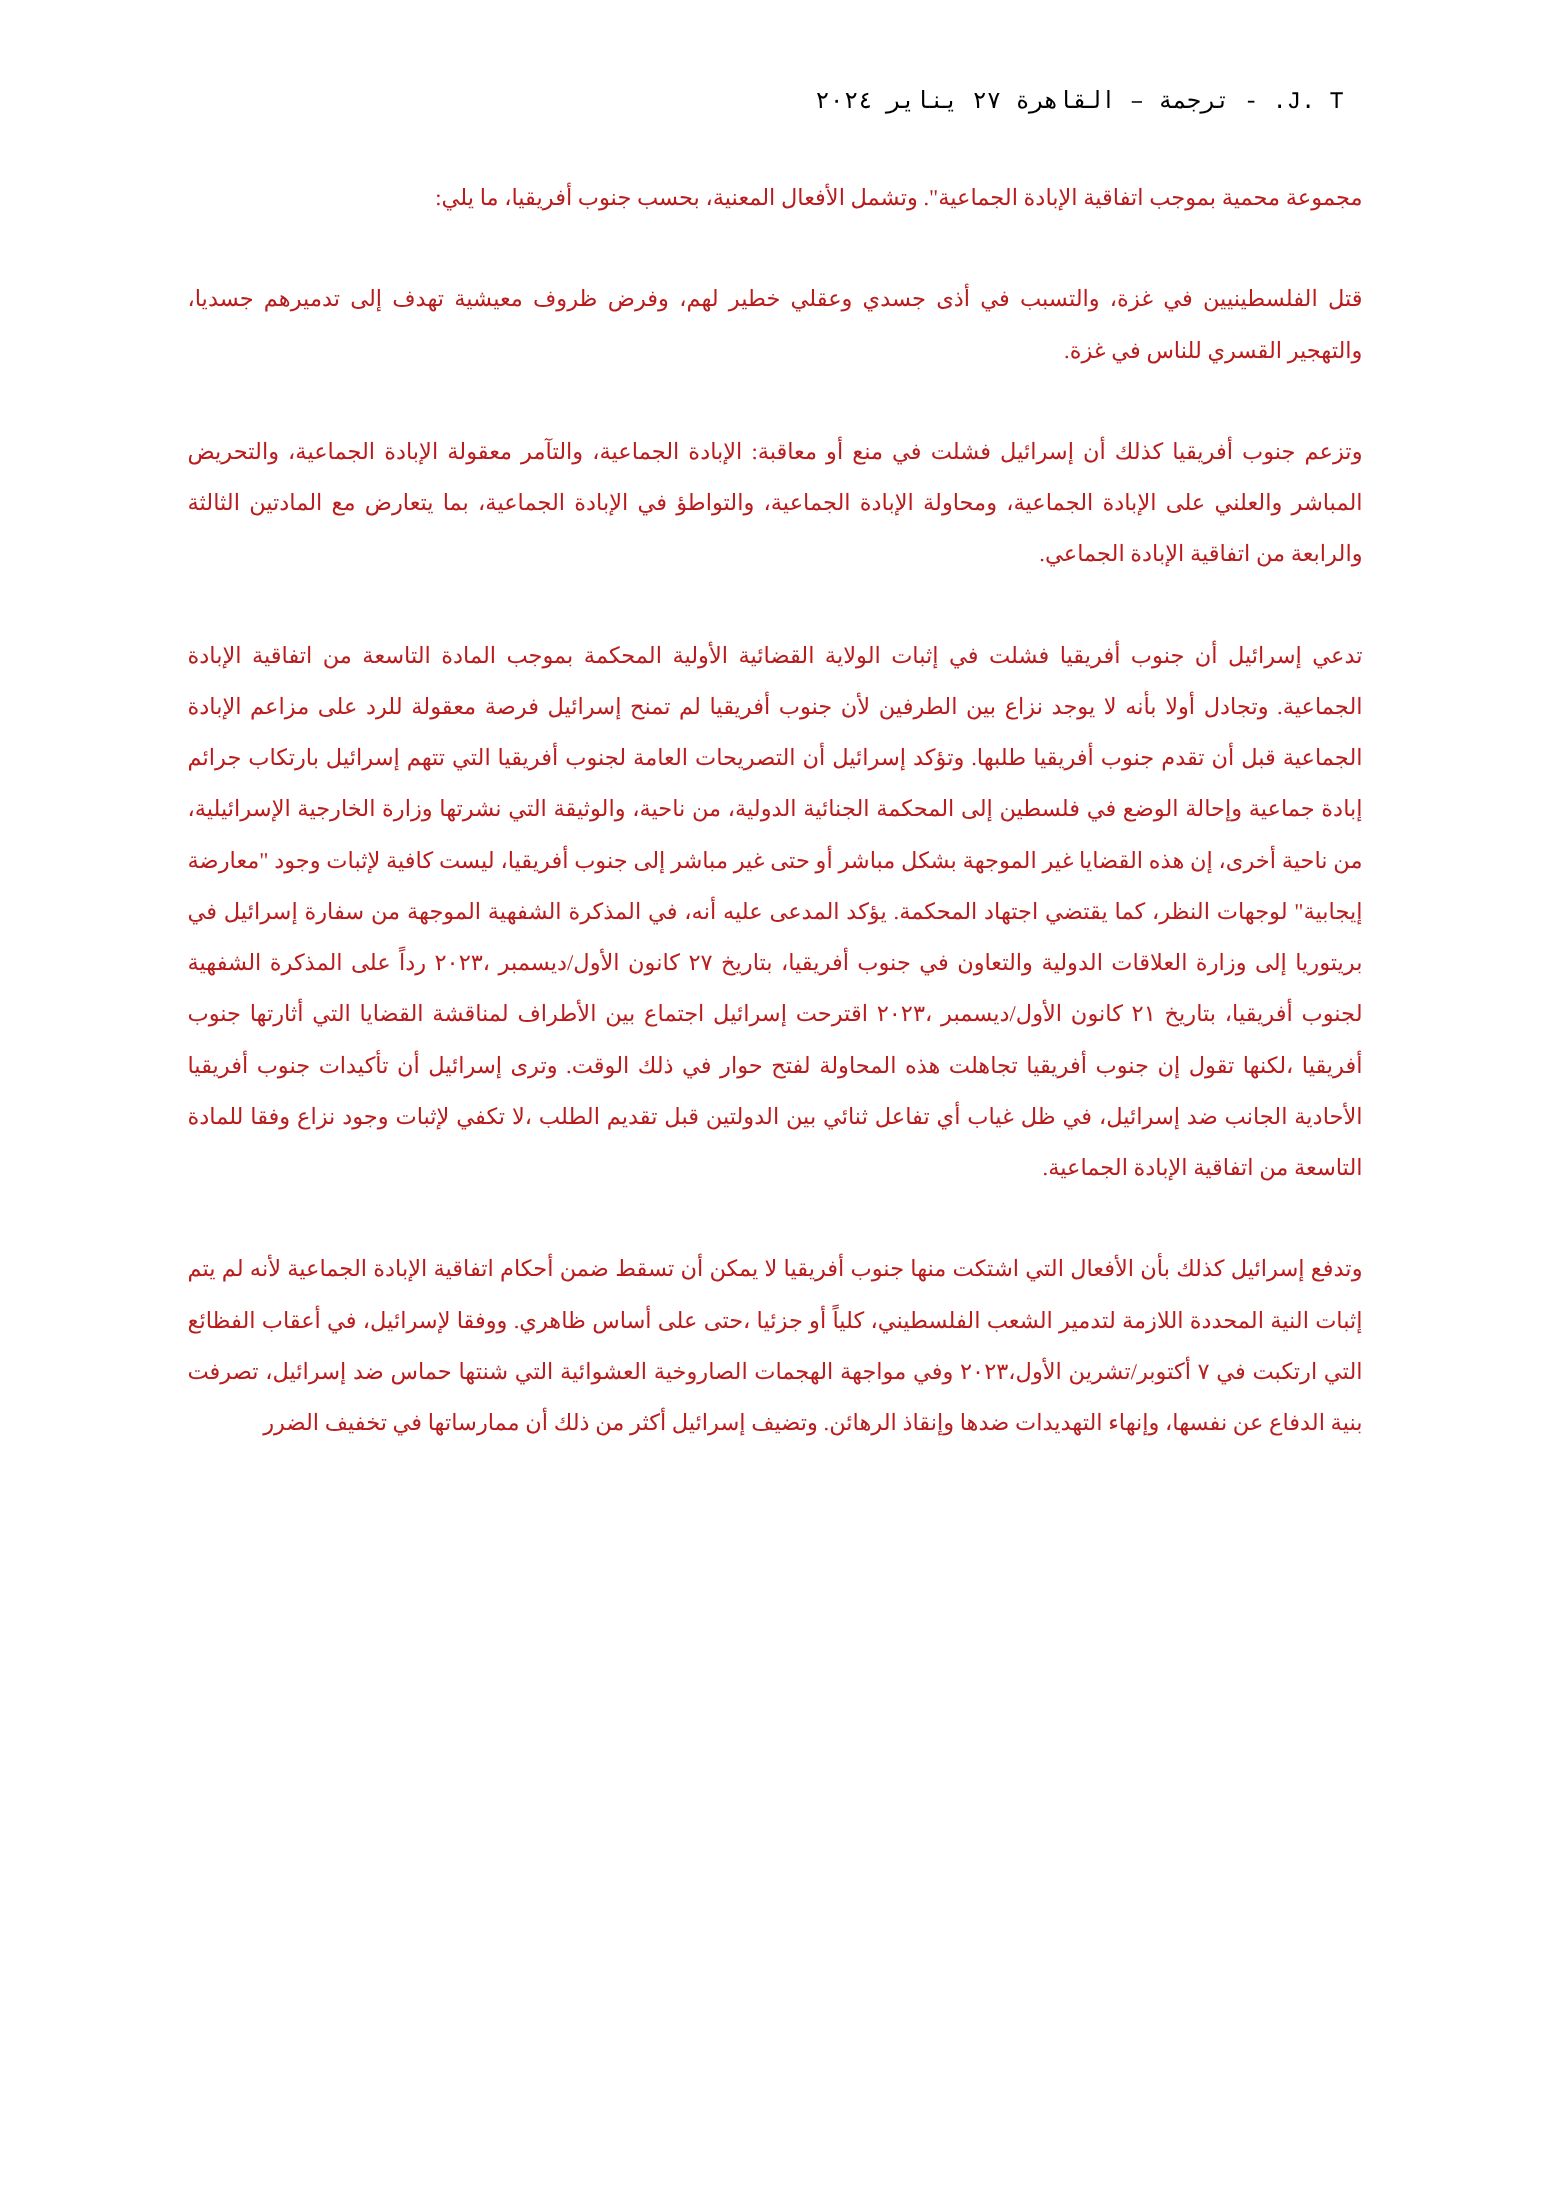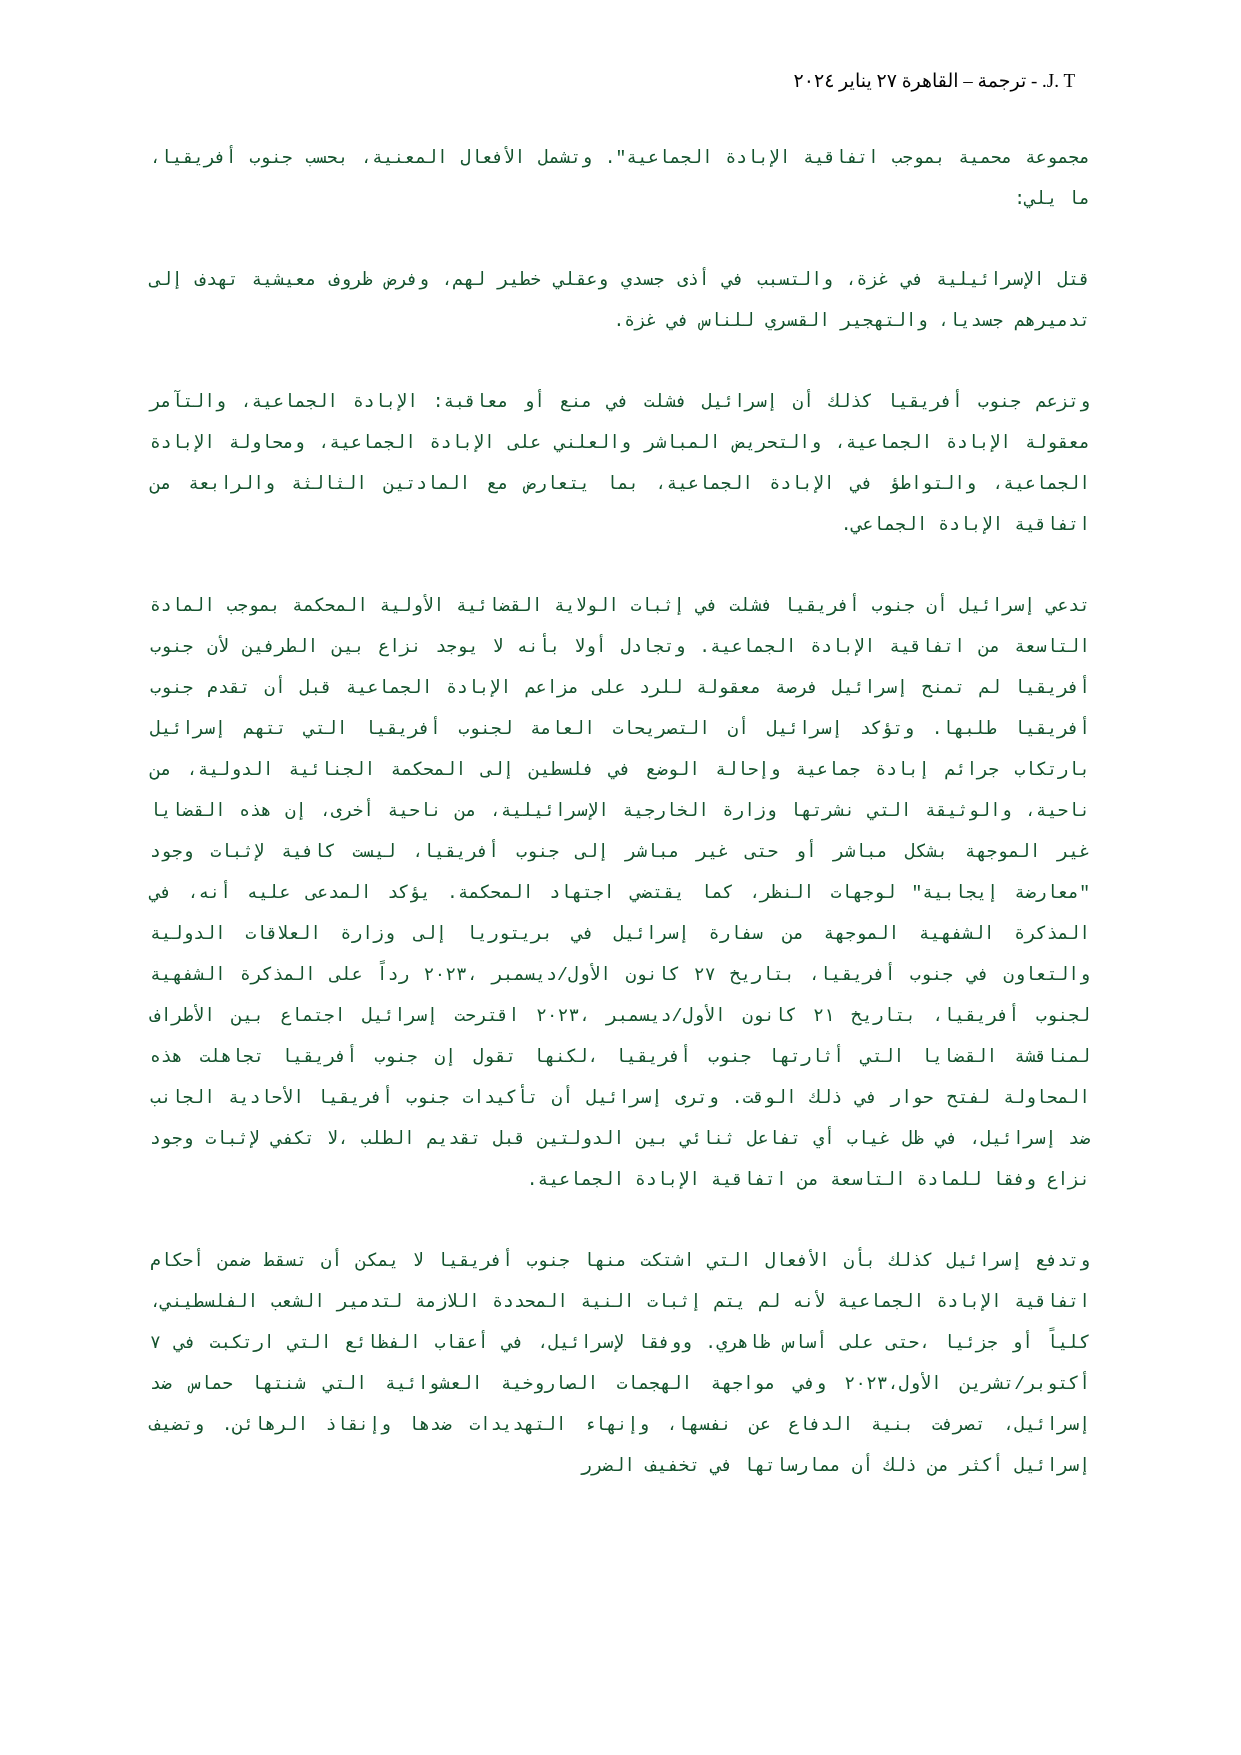--- a/index.html
+++ b/index.html
@@ -21,50 +21,50 @@
       top: 0;
       width: 1241px;
       height: 1755px;
       background: #ffffff;
     }
     .header {
       position: absolute;
       top: 68px;
       right: 166px;
       direction: rtl;
-      font-family: Liberation Serif, serif;
+      font-family: Liberation Mono, monospace;
       font-size: 19px;
       line-height: 26px;
       white-space: nowrap;
       color: #000;
     }
     .body-text {
       position: absolute;
       top: 138px;
       left: 150px;
       width: 940px;
       direction: rtl;
       text-align: justify;
       text-align-last: right;
-      font-family: Liberation Mono, monospace;
+      font-family: Liberation Serif, serif;
       font-size: 18px;
       line-height: 41px;
-      color: #14532d;
+      color: #b91c1c;
     }
     .para {
       margin: 0 0 40px 0;
       padding: 0;
     }
   </style>
 </head>
 <body>
 
 <div class="page">
   <div class="header">J. T. - ترجمة – القاهرة ٢٧ يناير ٢٠٢٤</div>
 
   <div class="body-text">
     <p class="para">مجموعة محمية بموجب اتفاقية الإبادة الجماعية". وتشمل الأفعال المعنية، بحسب جنوب أفريقيا، ما يلي:</p>
-    <p class="para">قتل الإسرائيلية في غزة، والتسبب في أذى جسدي وعقلي خطير لهم، وفرض ظروف معيشية تهدف إلى تدميرهم جسديا، والتهجير القسري للناس في غزة.</p>
+    <p class="para">قتل الفلسطينيين في غزة، والتسبب في أذى جسدي وعقلي خطير لهم، وفرض ظروف معيشية تهدف إلى تدميرهم جسديا، والتهجير القسري للناس في غزة.</p>
     <p class="para">وتزعم جنوب أفريقيا كذلك أن إسرائيل فشلت في منع أو معاقبة: الإبادة الجماعية، والتآمر معقولة الإبادة الجماعية، والتحريض المباشر والعلني على الإبادة الجماعية، ومحاولة الإبادة الجماعية، والتواطؤ في الإبادة الجماعية، بما يتعارض مع المادتين الثالثة والرابعة من اتفاقية الإبادة الجماعي.</p>
     <p class="para">تدعي إسرائيل أن جنوب أفريقيا فشلت في إثبات الولاية القضائية الأولية المحكمة بموجب المادة التاسعة من اتفاقية الإبادة الجماعية. وتجادل أولا بأنه لا يوجد نزاع بين الطرفين لأن جنوب أفريقيا لم تمنح إسرائيل فرصة معقولة للرد على مزاعم الإبادة الجماعية قبل أن تقدم جنوب أفريقيا طلبها. وتؤكد إسرائيل أن التصريحات العامة لجنوب أفريقيا التي تتهم إسرائيل بارتكاب جرائم إبادة جماعية وإحالة الوضع في فلسطين إلى المحكمة الجنائية الدولية، من ناحية، والوثيقة التي نشرتها وزارة الخارجية الإسرائيلية، من ناحية أخرى، إن هذه القضايا غير الموجهة بشكل مباشر أو حتى غير مباشر إلى جنوب أفريقيا، ليست كافية لإثبات وجود "معارضة إيجابية" لوجهات النظر، كما يقتضي اجتهاد المحكمة. يؤكد المدعى عليه أنه، في المذكرة الشفهية الموجهة من سفارة إسرائيل في بريتوريا إلى وزارة العلاقات الدولية والتعاون في جنوب أفريقيا، بتاريخ ٢٧ كانون الأول/ديسمبر ،٢٠٢٣ رداً على المذكرة الشفهية لجنوب أفريقيا، بتاريخ ٢١ كانون الأول/ديسمبر ،٢٠٢٣ اقترحت إسرائيل اجتماع بين الأطراف لمناقشة القضايا التي أثارتها جنوب أفريقيا ،لكنها تقول إن جنوب أفريقيا تجاهلت هذه المحاولة لفتح حوار في ذلك الوقت. وترى إسرائيل أن تأكيدات جنوب أفريقيا الأحادية الجانب ضد إسرائيل، في ظل غياب أي تفاعل ثنائي بين الدولتين قبل تقديم الطلب ،لا تكفي لإثبات وجود نزاع وفقا للمادة التاسعة من اتفاقية الإبادة الجماعية.</p>
     <p class="para">وتدفع إسرائيل كذلك بأن الأفعال التي اشتكت منها جنوب أفريقيا لا يمكن أن تسقط ضمن أحكام اتفاقية الإبادة الجماعية لأنه لم يتم إثبات النية المحددة اللازمة لتدمير الشعب الفلسطيني، كلياً أو جزئيا ،حتى على أساس ظاهري. ووفقا لإسرائيل، في أعقاب الفظائع التي ارتكبت في ٧ أكتوبر/تشرين الأول،٢٠٢٣ وفي مواجهة الهجمات الصاروخية العشوائية التي شنتها حماس ضد إسرائيل، تصرفت بنية الدفاع عن نفسها، وإنهاء التهديدات ضدها وإنقاذ الرهائن. وتضيف إسرائيل أكثر من ذلك أن ممارساتها في تخفيف الضرر</p>
   </div>
 </div>
 
 </body></html>

